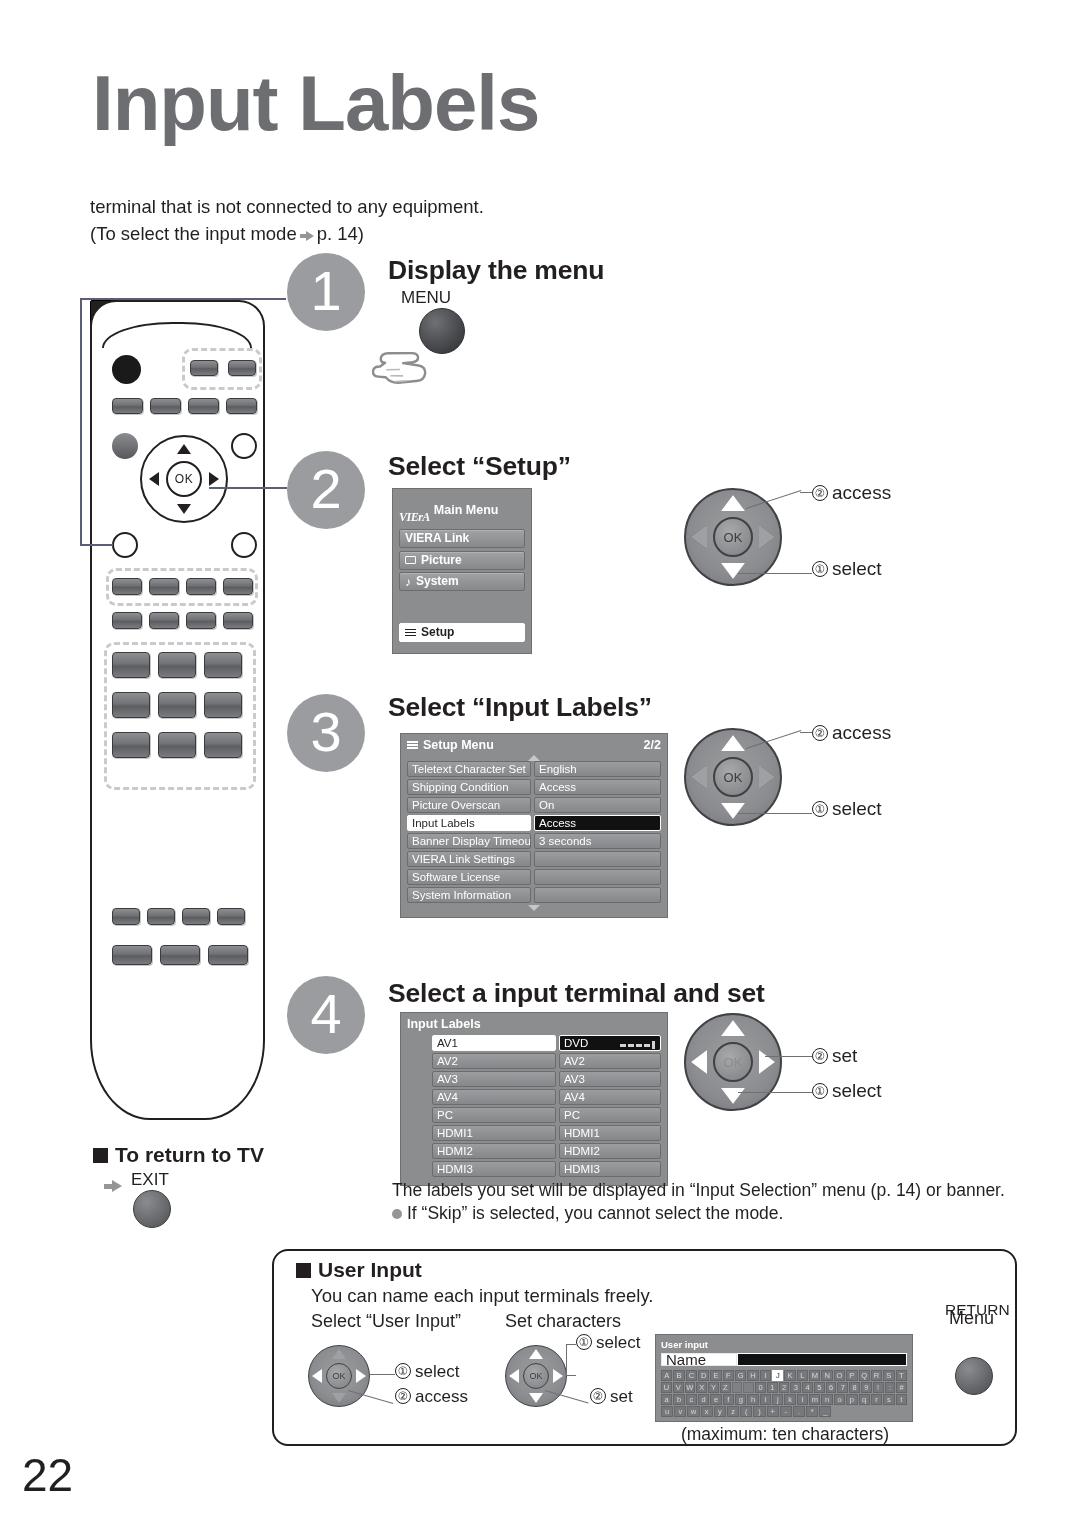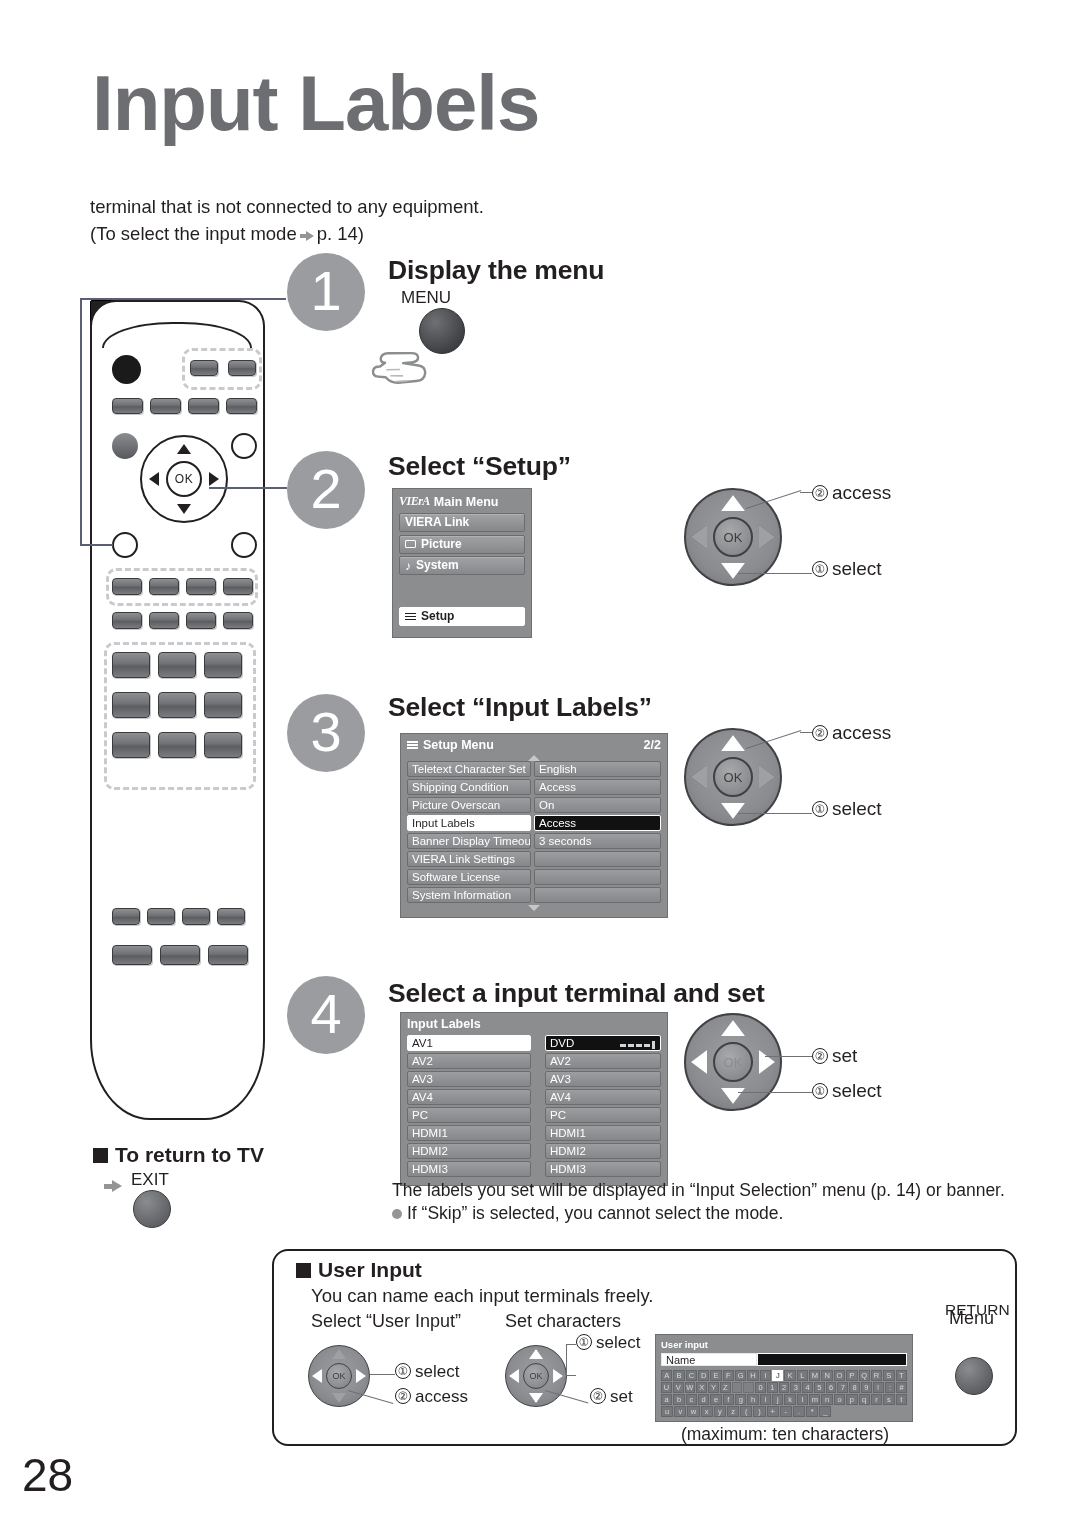--- a/index.html
+++ b/index.html
@@ -136,21 +136,21 @@
     padding:0 4px; height:16px; overflow:hidden; white-space:nowrap;
   }
   .osd-cell.sel-label { background:#ffffff; color:#231f20; border-color:#fff; }
   .osd-cell.sel-value { background:#111111; color:#ffffff; border:1px solid #ffffff; }
 
   
   #main-menu { left:392px; top:488px; width:140px; padding:5px 6px 8px 6px; }
   #main-menu .mm-head { display:flex; align-items:center; gap:4px; margin-bottom:4px; }
   .viera-logo {
     font-size:12px; font-weight:bold; color:#ffffff; letter-spacing:-0.5px;
-    font-family:"Liberation Serif", serif; font-style:italic;
+    font-family:"Liberation Serif", serif; font-style:italic;margin-top:16px;
   }
   .mm-item {
     background:linear-gradient(180deg,#a0a2a4,#86888b);
     border:1px solid #6a6c6e; border-radius:2px;
     color:#ffffff; font-weight:bold; font-size:12px;
     height:19px; line-height:17px; padding:0 5px; margin-bottom:2.5px;
     display:flex; align-items:center; gap:5px;
     box-shadow:0 1px 0 rgba(255,255,255,0.18) inset;
   }
   .mm-item.active { background:#ffffff; color:#231f20; border-color:#ffffff;margin-top:32px; }
@@ -167,21 +167,21 @@
   .sm-row .k { width:124px; }
   .sm-row .v { flex:1; }
   .scroll-tri {
     width:0;height:0;margin:0 auto;
   }
   .scroll-up{ border-left:6px solid transparent;border-right:6px solid transparent;border-bottom:6px solid #c6c7c9; }
   .scroll-dn{ border-left:6px solid transparent;border-right:6px solid transparent;border-top:6px solid #c6c7c9; }
 
   
   #input-labels-menu { left:400px; top:1012px; width:268px; padding:4px 6px 6px 6px; }
-  .il-row { display:flex; gap:14px; margin-bottom:2px; }
+  .il-row { display:flex; gap:3px; margin-bottom:2px;margin-left:25px; }
   .il-row .k { width:124px; }
   .il-row .v { flex:1; position:relative; }
   .dashes { position:absolute; right:5px; top:5px; display:flex; gap:2px; align-items:center; }
   .dashes i { width:6px; height:3px; background:#d2d3d5; display:block; }
   .dashes b { width:3px; height:8px; background:#d2d3d5; display:block; }
 
   
   .navpad { position:absolute; width:98px; height:98px; }
   .navpad .disc {
     position:absolute; inset:0; border-radius:50%;
@@ -268,21 +268,21 @@
   .ui-col-title { position:absolute; font-size:18px; color:#231f20; }
 
   
   #kbd-osd {
     position:absolute; left:655px; top:1334px; width:258px; height:88px;
     background:#8b8d8f; border:1px solid #6d6f71; padding:4px 5px;
   }
   #kbd-title { color:#fff; font-size:9.5px; font-weight:bold; margin-bottom:3px; }
   #kbd-name-row { display:flex; height:13px; margin-bottom:4px; }
   #kbd-name-label {
-    width:96px; background:#ffffff; color:#231f20; font-size:11px; line-height:12px;
+    width:76px; background:#ffffff; color:#231f20; font-size:15px; line-height:12px;
     padding-left:4px; border:1px solid #e8e8e8;
   }
   #kbd-name-value {
     flex:1; background:#111111; border:1px solid #ffffff;
   }
   .kbd-row { display:flex; gap:1px; margin-bottom:1px; }
   .key {
     width:12.2px; height:11px; background:#76787b; border:0.6px solid #646669;
     color:#d9dadb; font-size:7.5px; line-height:10px; text-align:center;
   }
@@ -304,21 +304,21 @@
 <div class="page">
 
   <div id="page-title">Input Labels</div>
 
   <div id="intro">
     <br>
     <span>terminal that is not connected to any equipment.</span><br>
     <span>(To select the input mode</span><span class="arrow-inline"></span><span>p. 14)</span>
   </div>
 
-  <div id="page-number">28</div>
+  <div id="page-number">22</div>
 
   <div id="remote">
     <div class="remote-body"></div>
     <div class="remote-arc"></div>
 
     <div class="circ circ-black" style="left:22px;top:55px;width:29px;height:29px;"></div>
     <div class="dash-group" style="left:92px;top:48px;width:80px;height:42px;"></div>
     <div class="btn" style="left:100px;top:60px;width:28px;height:16px;"></div>
     <div class="btn" style="left:138px;top:60px;width:28px;height:16px;"></div>
 

